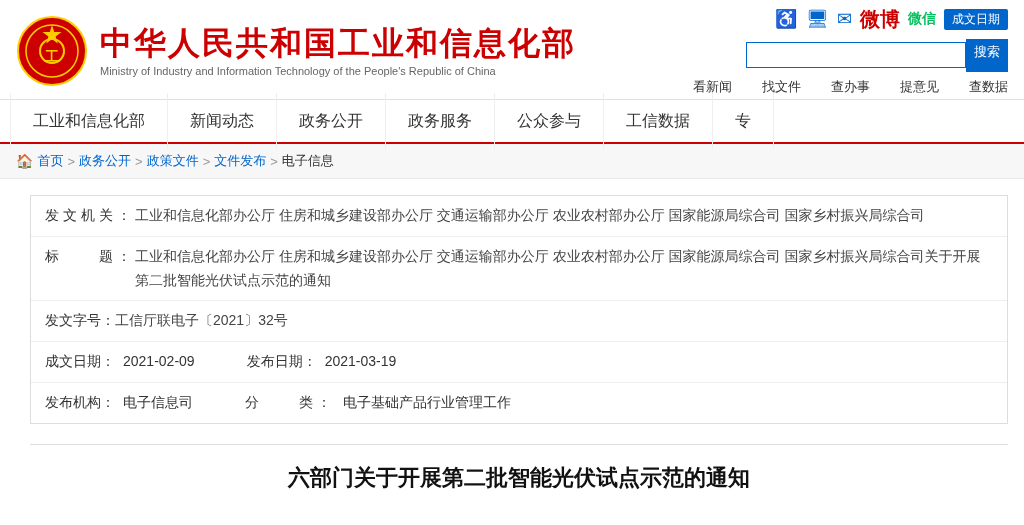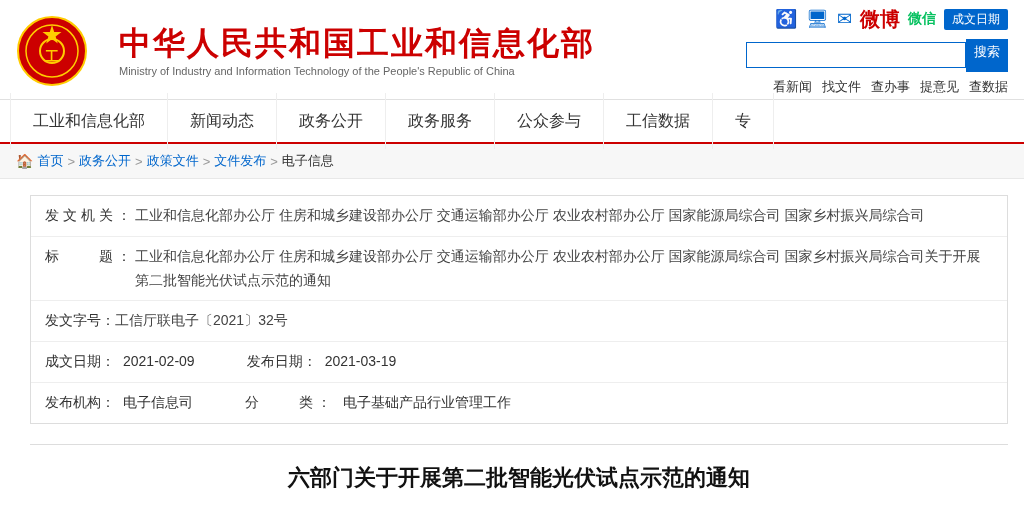--- a/index.html
+++ b/index.html
@@ -20,21 +20,20 @@
       align-items: center;
       gap: 12px;
     }
     .logo-emblem {
       width: 72px;
       height: 72px;
     }
     .logo-text-area {
       display: flex;
       flex-direction: column;
-      margin-left: 19px;
     }
     .logo-title {
       font-size: 32px;
       font-weight: bold;
       color: #c00;
       letter-spacing: 2px;
       line-height: 1.2;
     }
     .logo-subtitle {
       font-size: 11px;
@@ -73,21 +72,21 @@
     .search-input {
       width: 220px;
       height: 26px;
       border: 1px solid #ccc;
       padding: 0 6px;
       font-size: 13px;
       outline: none;
     }
     .top-links {
       display: flex;
-      gap: 10px;
+      gap: 30px;
       font-size: 13px;
       margin-top: 2px;
     }
     .top-link {
       color: #333;
       cursor: pointer;
       text-decoration: none;
     }
 
     

